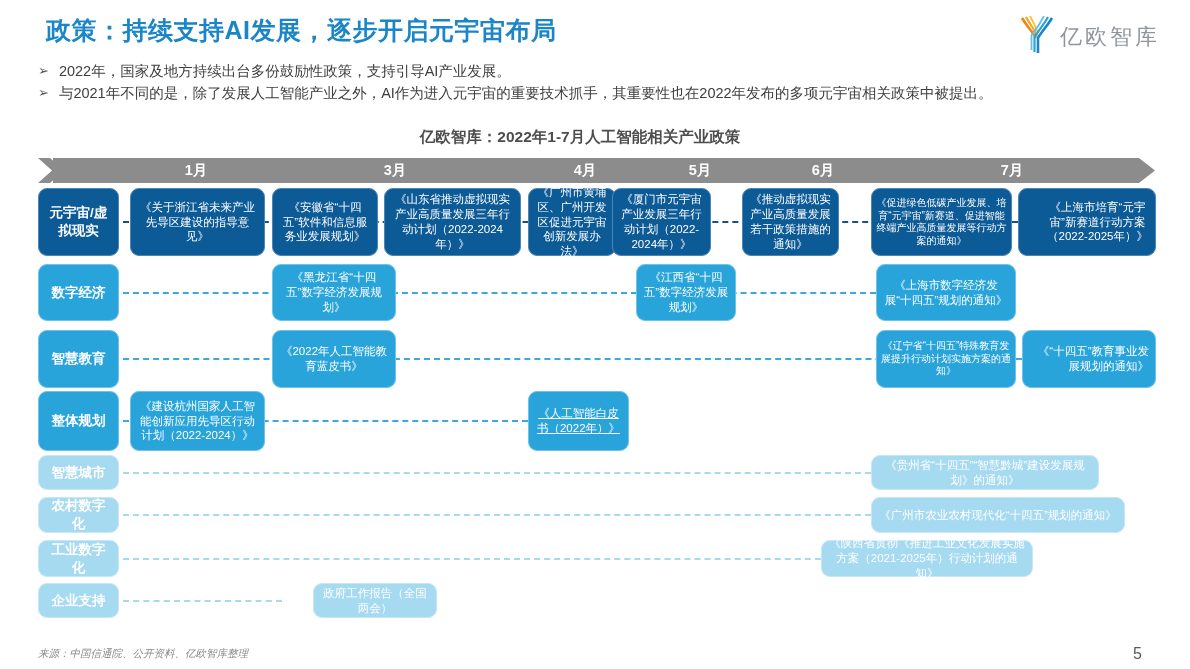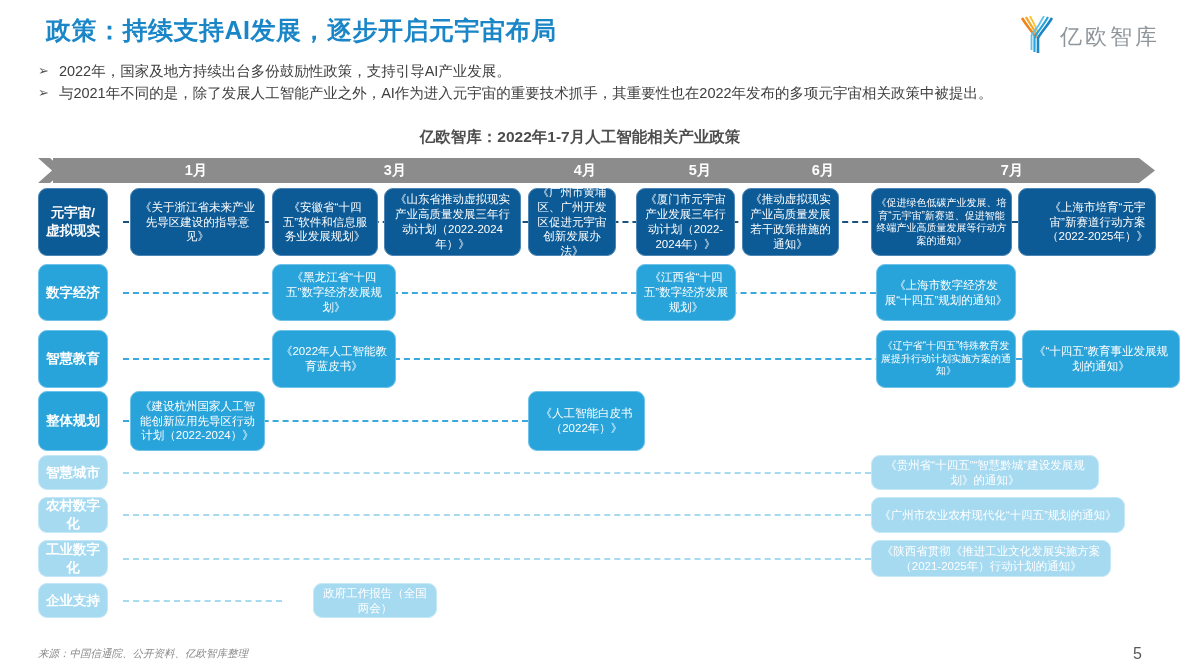--- a/index.html
+++ b/index.html
@@ -30,21 +30,21 @@
   
   .row { position:absolute; left:0; width:1190px; }
   .dash { position:absolute; height:0; border-top:2px dashed #29a4db; }
   .dash.dark  { border-top-color:#1b517f; }
   .dash.mid   { border-top-color:#39a9de; }
   .dash.light { border-top-color:#a6daf1; }
   .pill, .pbox {
     position:absolute; top:0; height:100%; display:flex; align-items:center; justify-content:center;
     text-align:center; color:#fff; border-radius:9px; padding:3px 6px; line-height:1.3;
   }
-  .pill { left:38px; width:70px; font-weight:bold; font-size:13.5px; }
+  .pill { left:38px; width:81px; font-weight:bold; font-size:13.5px; }
   .tone-dark  { background:#0c5a96; border:1px solid #4d86b4; }
   .tone-mid   { background:#29a4db; border:1px solid #6fc3e8; }
   .tone-light { background:#a6daf1; border:1px solid #c4e8f7; }
   .pbox { font-size:11.5px; }
   .pbox.small { font-size:10px; line-height:1.25; padding:2px 4px; }
   .footer-src { position:absolute; left:38px; bottom:8px; font-size:10.5px; font-style:italic; color:#8a8a8a; }
   .page-num { position:absolute; right:48px; bottom:6px; font-size:16px; color:#595959; }
 </style>
 </head>
 <body>
@@ -93,59 +93,59 @@
     </div>
 
   <div>
       <div class="row" style="top: 188px; height: 68px;">
         <div class="dash dark" style="left: 123px; width: 905px; top: 33px;"></div>
         <div class="pill tone-dark">元宇宙/虚拟现实</div>
         <div class="pbox tone-dark" style="left: 130px; width: 135px;">《关于浙江省未来产业先导区建设的指导意见》</div>
         <div class="pbox tone-dark" style="left: 272px; width: 106px;">《安徽省“十四五”软件和信息服务业发展规划》</div>
         <div class="pbox tone-dark" style="left: 384px; width: 137px;">《山东省推动虚拟现实产业高质量发展三年行动计划（2022-2024年）》</div>
         <div class="pbox tone-dark" style="left: 528px; width: 88px;">《广州市黄埔区、广州开发区促进元宇宙创新发展办法》</div>
-        <div class="pbox tone-dark" style="left: 636px; width: 99px;">《厦门市元宇宙产业发展三年行动计划（2022-2024年）》</div>
+        <div class="pbox tone-dark" style="left: 612px; width: 99px;">《厦门市元宇宙产业发展三年行动计划（2022-2024年）》</div>
         <div class="pbox tone-dark" style="left: 742px; width: 97px;">《推动虚拟现实产业高质量发展若干政策措施的通知》</div>
         <div class="pbox tone-dark small" style="left: 871px; width: 141px;">《促进绿色低碳产业发展、培育“元宇宙”新赛道、促进智能终端产业高质量发展等行动方案的通知》</div>
         <div class="pbox tone-dark" style="left: 1018px; width: 138px; padding-left: 27px;">《上海市培育“元宇宙”新赛道行动方案（2022-2025年）》</div>
       </div>
       <div class="row" style="top: 264px; height: 57px;">
         <div class="dash mid" style="left: 123px; width: 763px; top: 28px;"></div>
         <div class="pill tone-mid">数字经济</div>
         <div class="pbox tone-mid" style="left: 272px; width: 124px;">《黑龙江省“十四五”数字经济发展规划》</div>
         <div class="pbox tone-mid" style="left: 636px; width: 100px;">《江西省“十四五”数字经济发展规划》</div>
         <div class="pbox tone-mid" style="left: 876px; width: 140px;">《上海市数字经济发展“十四五”规划的通知》</div>
       </div>
       <div class="row" style="top: 330px; height: 58px;">
         <div class="dash mid" style="left: 123px; width: 909px; top: 28px;"></div>
         <div class="pill tone-mid">智慧教育</div>
         <div class="pbox tone-mid" style="left: 272px; width: 124px;">《2022年人工智能教育蓝皮书》</div>
         <div class="pbox tone-mid small" style="left: 876px; width: 140px;">《辽宁省“十四五”特殊教育发展提升行动计划实施方案的通知》</div>
-        <div class="pbox tone-mid" style="left: 1022px; width: 158px;">《“十四五”教育事业发展规划的通知》</div>
+        <div class="pbox tone-mid" style="left: 1022px; width: 134px; text-align: right;">《“十四五”教育事业发展规划的通知》</div>
       </div>
       <div class="row" style="top: 391px; height: 60px;">
         <div class="dash mid" style="left: 123px; width: 415px; top: 29px;"></div>
         <div class="pill tone-mid">整体规划</div>
         <div class="pbox tone-mid" style="left: 130px; width: 135px;">《建设杭州国家人工智能创新应用先导区行动计划（2022-2024）》</div>
-        <div class="pbox tone-mid" style="left: 528px; width: 117px;">《人工智能白皮书（2022年）》</div>
+        <div class="pbox tone-mid" style="left: 528px; width: 101px; text-decoration: underline;">《人工智能白皮书（2022年）》</div>
       </div>
       <div class="row" style="top: 455px; height: 35px;">
         <div class="dash light" style="left: 123px; width: 758px; top: 17px;"></div>
         <div class="pill tone-light">智慧城市</div>
         <div class="pbox tone-light" style="left: 871px; width: 228px;">《贵州省“十四五”“智慧黔城”建设发展规划》的通知》</div>
       </div>
       <div class="row" style="top: 497px; height: 36px;">
         <div class="dash light" style="left: 123px; width: 758px; top: 17px;"></div>
         <div class="pill tone-light">农村数字化</div>
         <div class="pbox tone-light" style="left: 871px; width: 254px;">《广州市农业农村现代化“十四五”规划的通知》</div>
       </div>
       <div class="row" style="top: 540px; height: 37px;">
         <div class="dash light" style="left: 123px; width: 758px; top: 18px;"></div>
         <div class="pill tone-light">工业数字化</div>
-        <div class="pbox tone-light" style="left: 871px; width: 240px;">《陕西省贯彻《推进工业文化发展实施方案（2021-2025年）行动计划的通知》</div>
+        <div class="pbox tone-light" style="left: 821px; width: 212px;">《陕西省贯彻《推进工业文化发展实施方案（2021-2025年）行动计划的通知》</div>
       </div>
       <div class="row" style="top: 583px; height: 35px;">
         <div class="dash light" style="left: 123px; width: 159px; top: 17px;"></div>
         <div class="pill tone-light">企业支持</div>
         <div class="pbox tone-light" style="left: 272px; width: 124px; margin-left: 41px;">政府工作报告（全国两会）</div>
       </div>
     </div>
 
   <div class="footer-src">来源：中国信通院、公开资料、亿欧智库整理</div>
   <div class="page-num">5</div>

